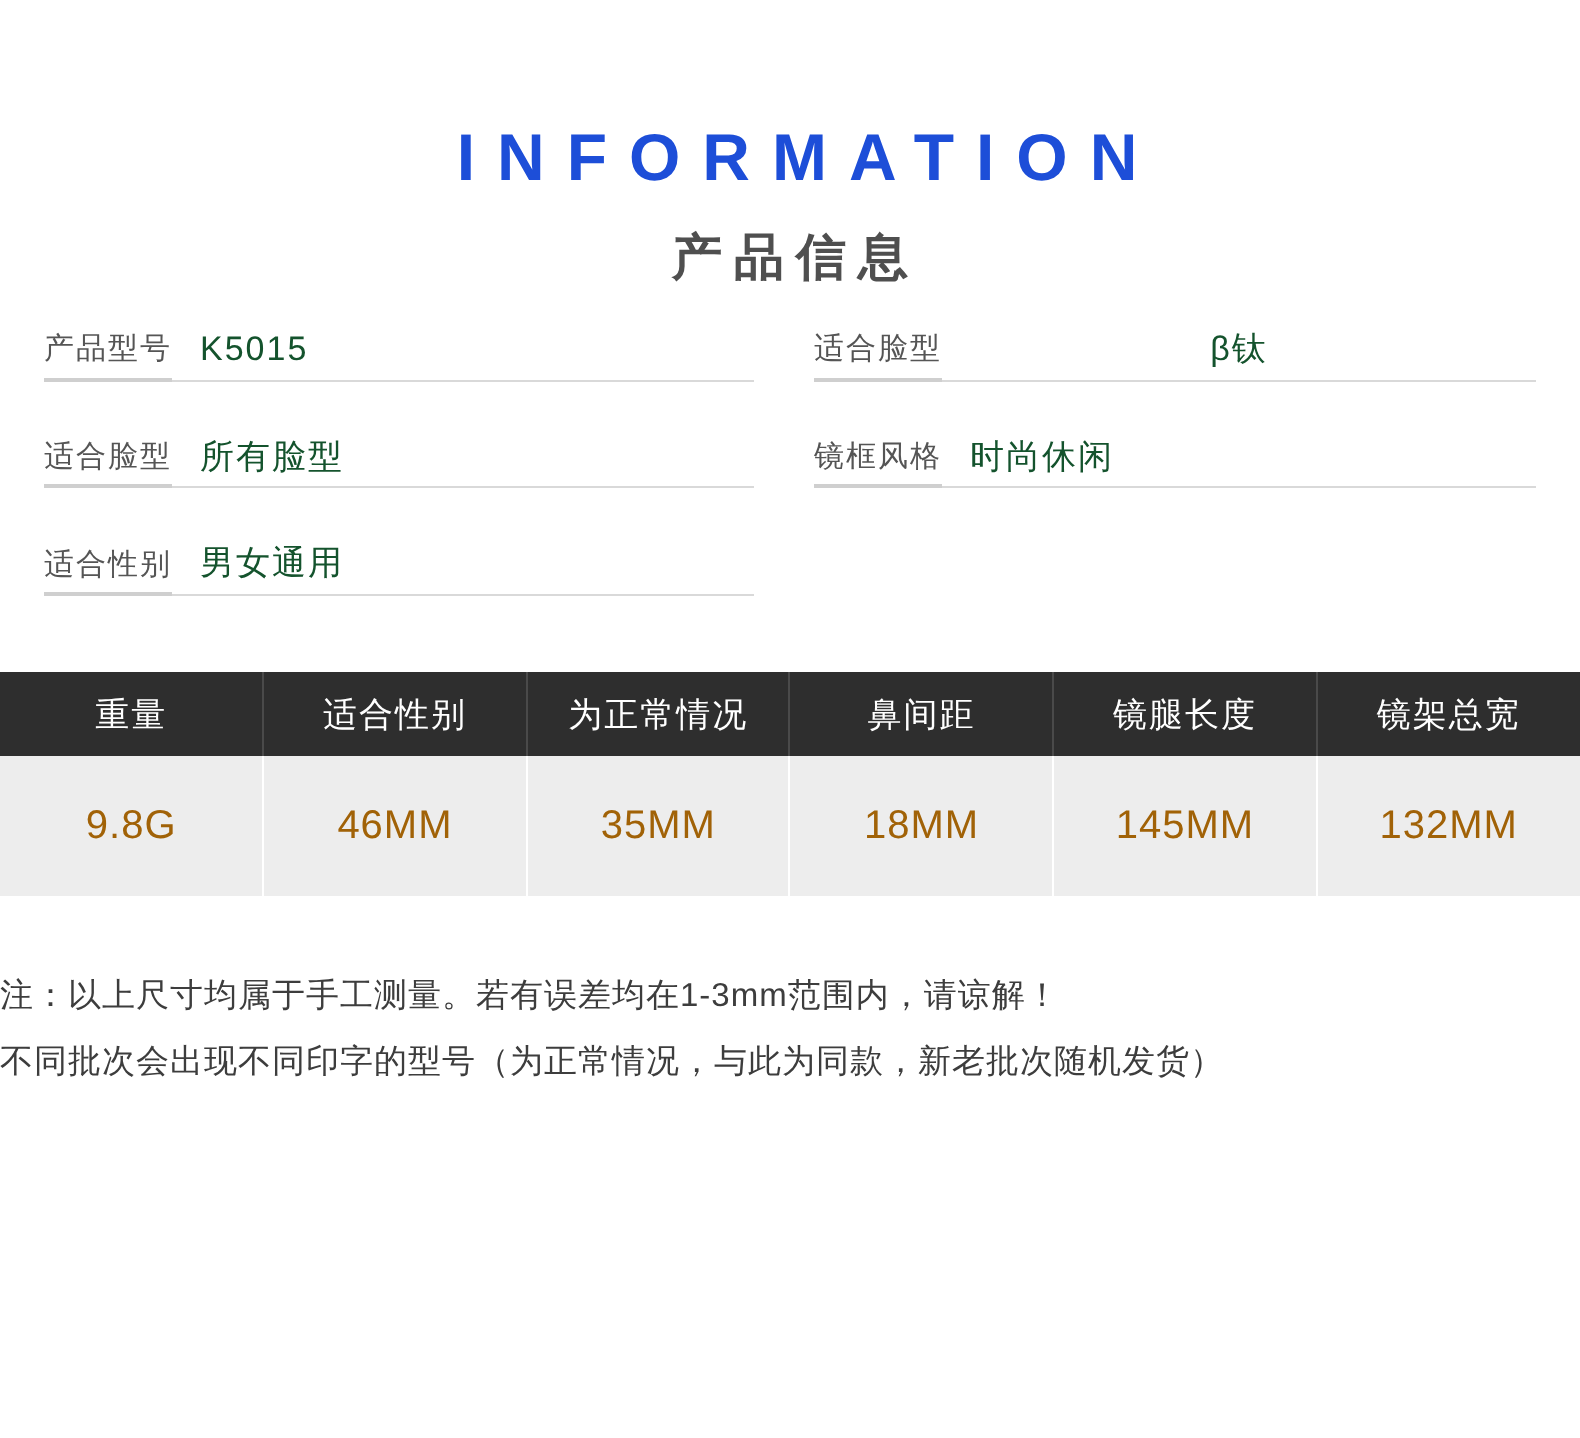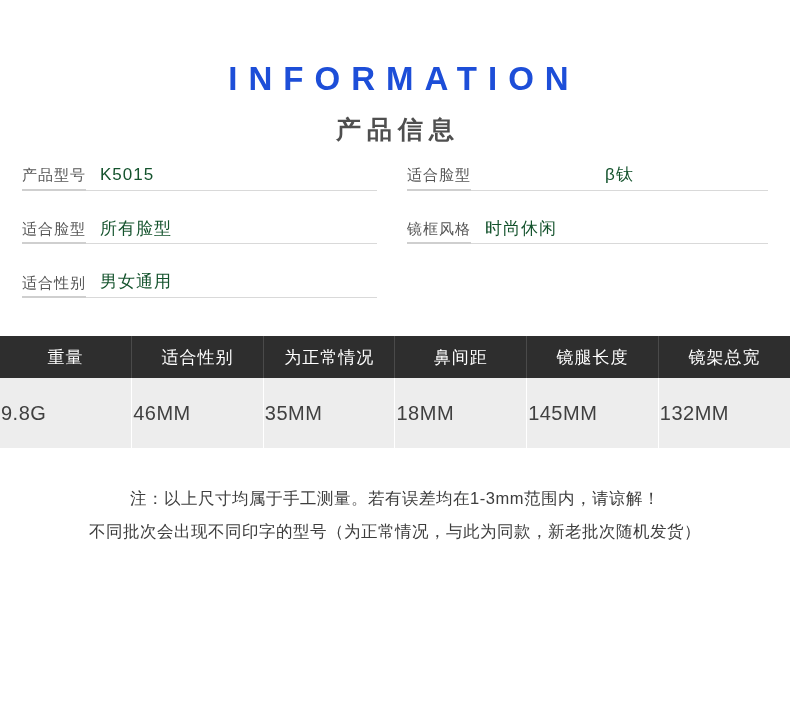--- a/index.html
+++ b/index.html
@@ -98,32 +98,32 @@
     color: #ffffff;
     font-weight: 400;
     font-size: 17px;
     letter-spacing: 1px;
     height: 40px;
     border-right: 1px solid #4a4a4a;
   }
   .meas-table th:last-child { border-right: none; margin-top: 48px; }
   .meas-table td {
     background: #ededed;
-    color: #404040;
+    color: #a16207;
     font-size: 20px;
+    text-align: center;
     height: 68px;
     border-right: 1px solid #ffffff;
     letter-spacing: 0.5px;
   }
   .meas-table td:last-child { border-right: none; }
 
   
   .notes {
     margin-top: 34px;
-    text-align: center;
     color: #3d3d3d;
   }
   .note-line {
     font-size: 16.5px;
     letter-spacing: 0.5px;
     line-height: 2.0;
   }
 </style>
 </head>
 <body>

